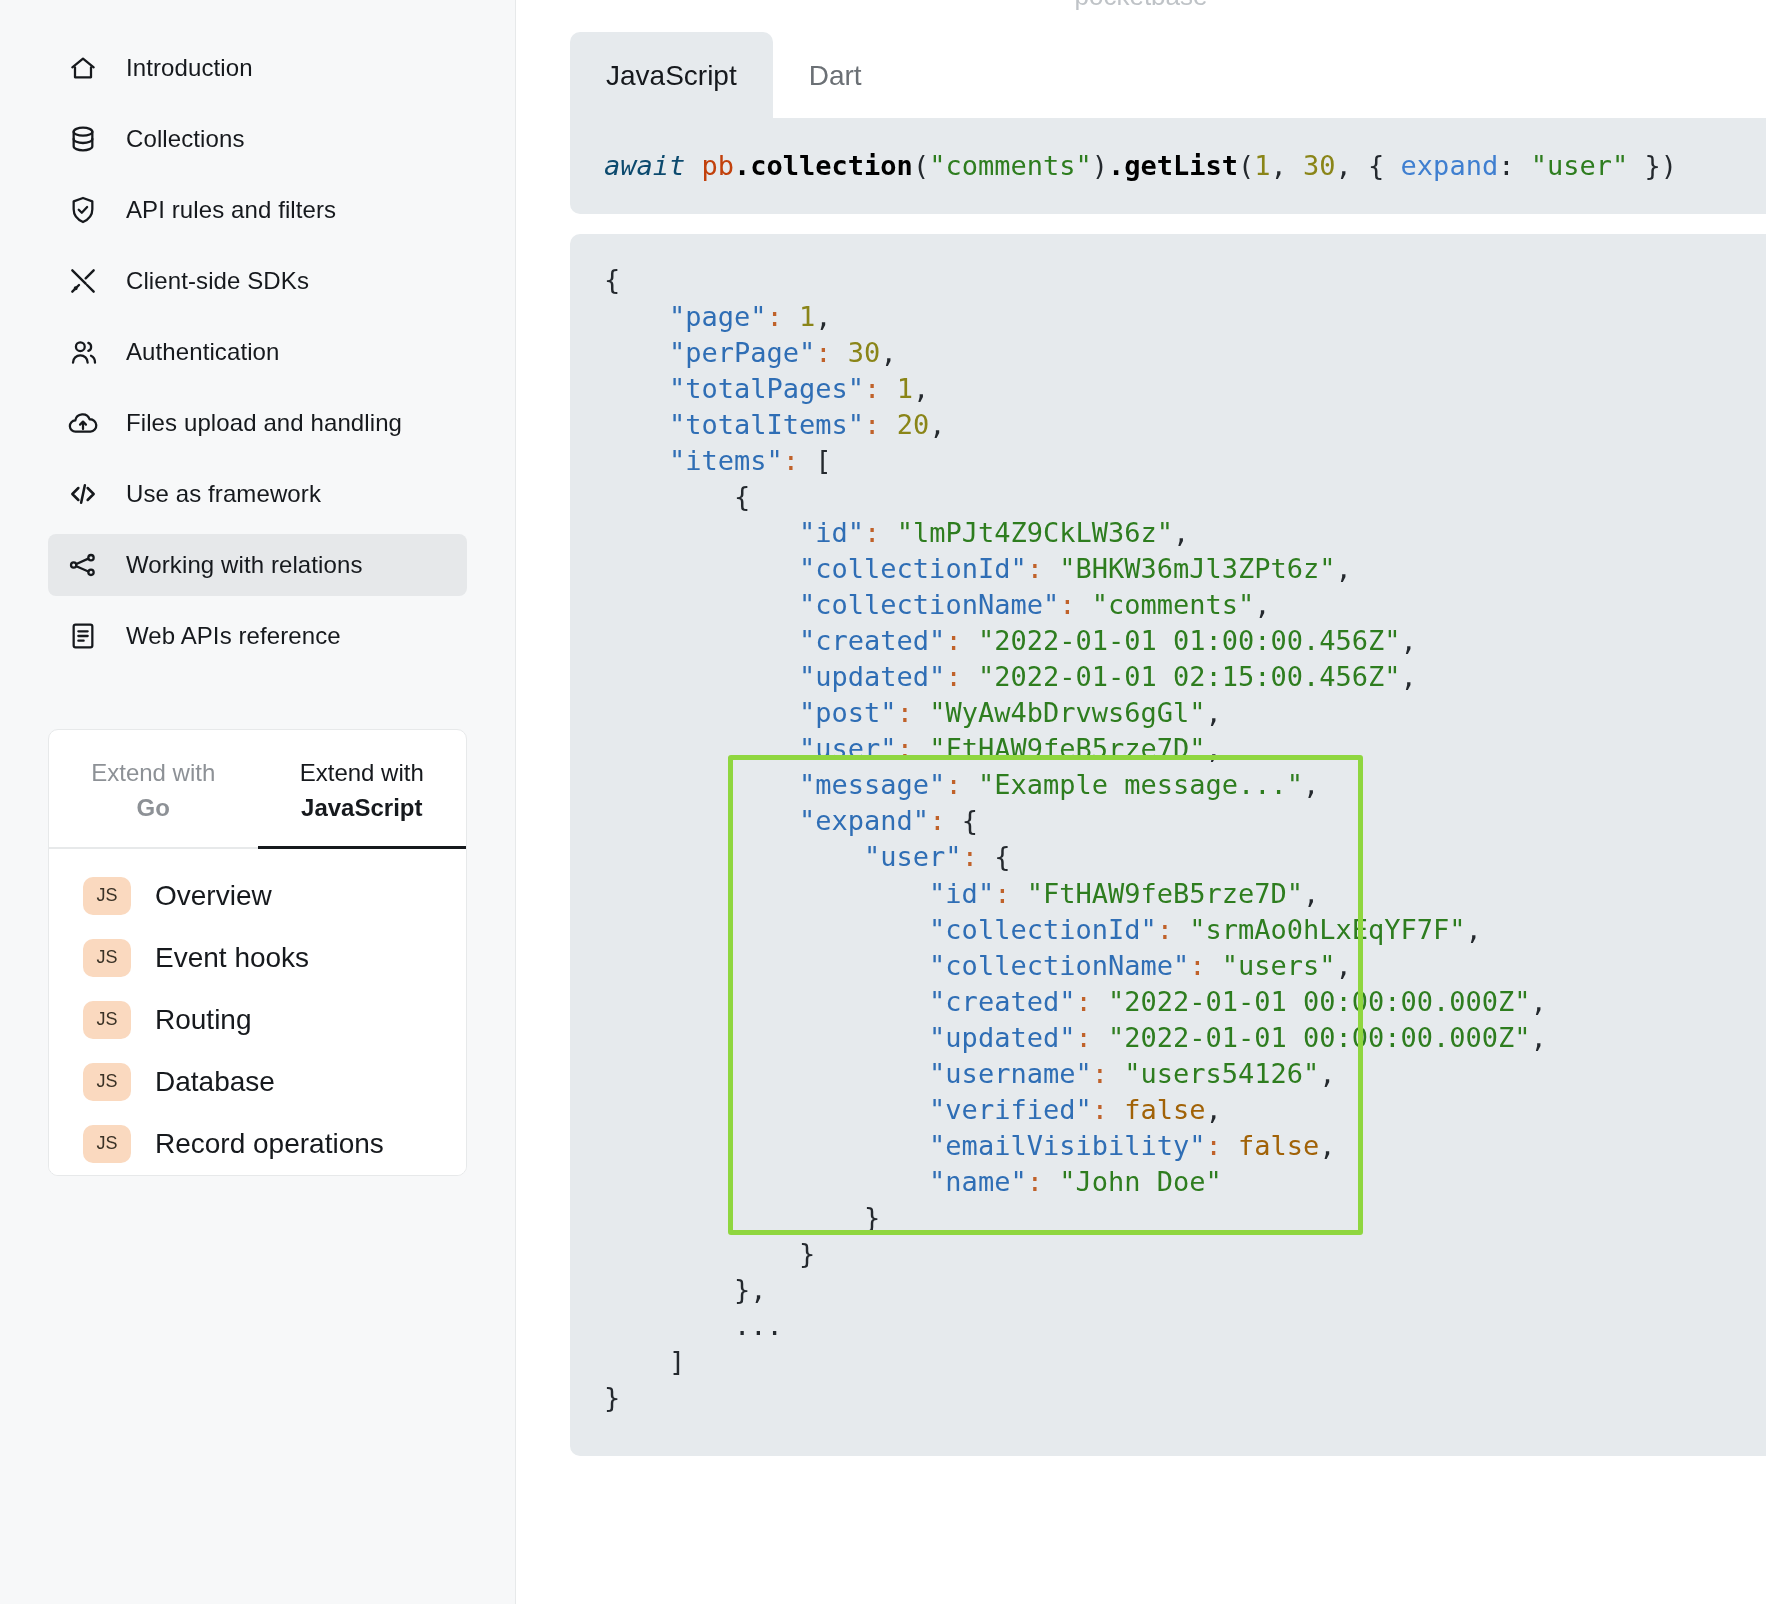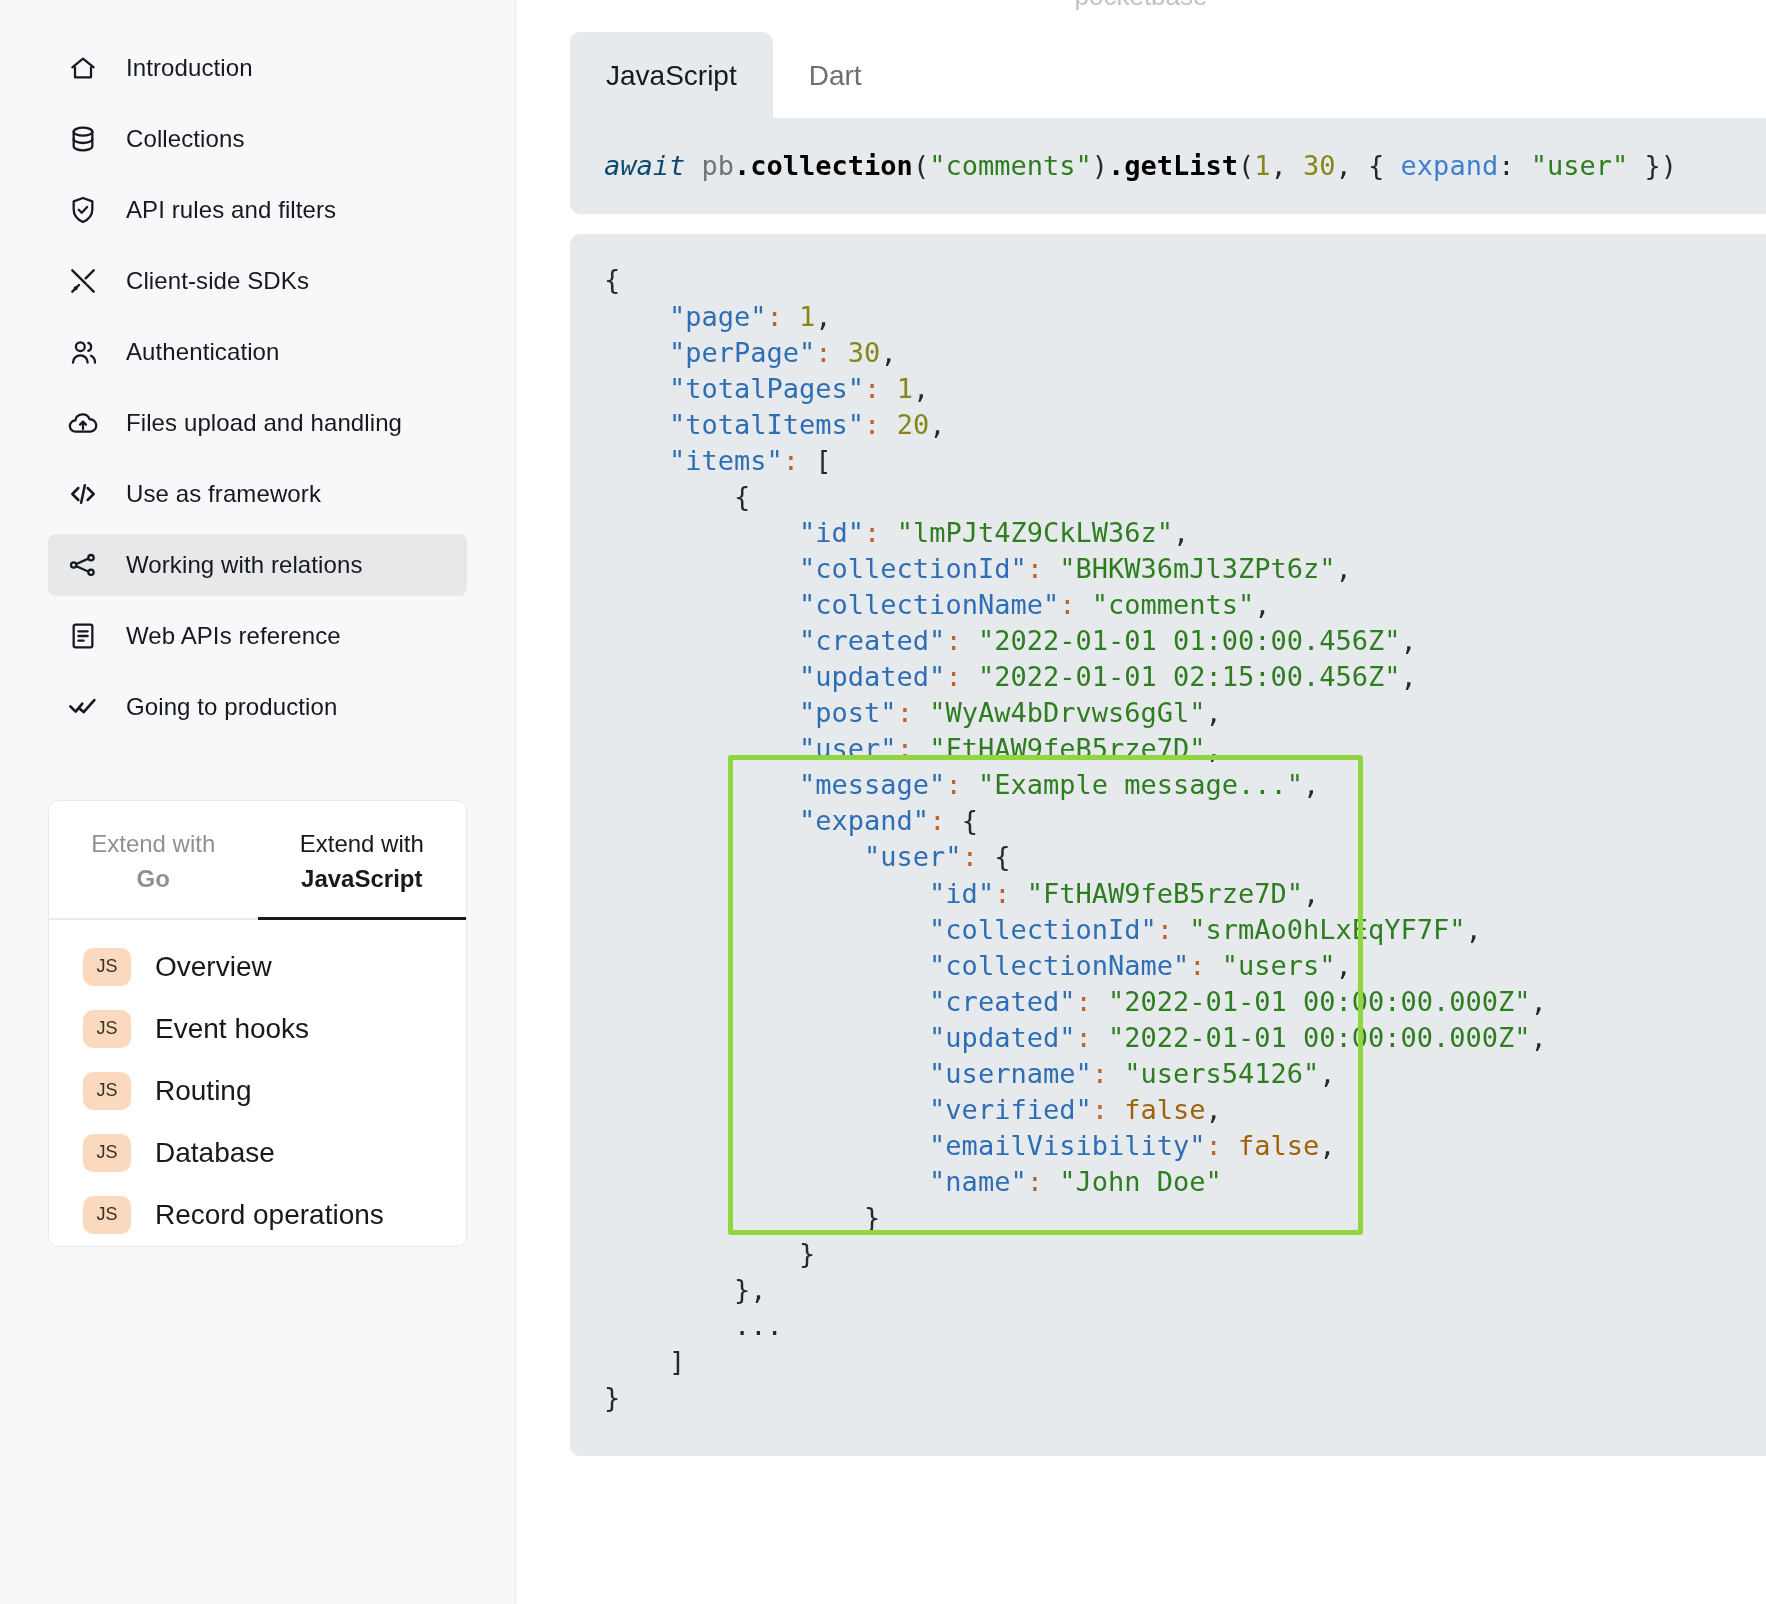--- a/index.html
+++ b/index.html
@@ -137,21 +137,21 @@
     font-family:"DejaVu Sans Mono", monospace;
     font-size:27px;
     line-height:1.336;
     white-space:pre;
     position:relative;
     overflow:hidden;
   }
 
   
   .t-kw   { color:#0c4a6e;font-style:italic; }
-  .t-plain{ color:#737373; }
+  .t-plain{ color:#c2410c; }
   .t-fn   { color:#000000;font-weight:bold; }
   .t-str  { color:#2e7d1f; }
   .t-num  { color:#8a8518; }
   .t-key  { color:#2f6eb5; }
   .t-colon{ color:#c0622a; }
   .t-punc { color:#24292e; }
   .t-bool { color:#a16207; }
   .t-attr { color:#3f7fd0; }
 
   
@@ -273,29 +273,20 @@
           <svg width="32" height="32" viewBox="0 0 24 24" fill="none" stroke="currentColor" stroke-width="1.7" stroke-linecap="round" stroke-linejoin="round">
               <rect x="5" y="3.5" width="14" height="17" rx="1.4"></rect>
               <path d="M8.5 8.5h7"></path>
               <path d="M8.5 12h7"></path>
               <path d="M8.5 15.5h4"></path>
             </svg>
         </span>
         <span class="nav-label">Web APIs reference</span>
       </div>
 
-      <div class="nav-item">
-        <span class="nav-ico">
-          <svg width="32" height="32" viewBox="0 0 24 24" fill="none" stroke="currentColor" stroke-width="2" stroke-linecap="round" stroke-linejoin="round">
-              <path d="M2.5 11.5l4 4 5-6"></path>
-              <path d="M10 13.6l2.5 2.2 8-9"></path>
-            </svg>
-        </span>
-        <span class="nav-label">Going to production</span>
-      </div>
 
     </nav>
 
     <div class="extend-card">
       <div class="extend-tabs">
         <div class="extend-tab">
           <span>Extend with</span>
           <span class="w2">Go</span>
         </div>
         <div class="extend-tab active">

